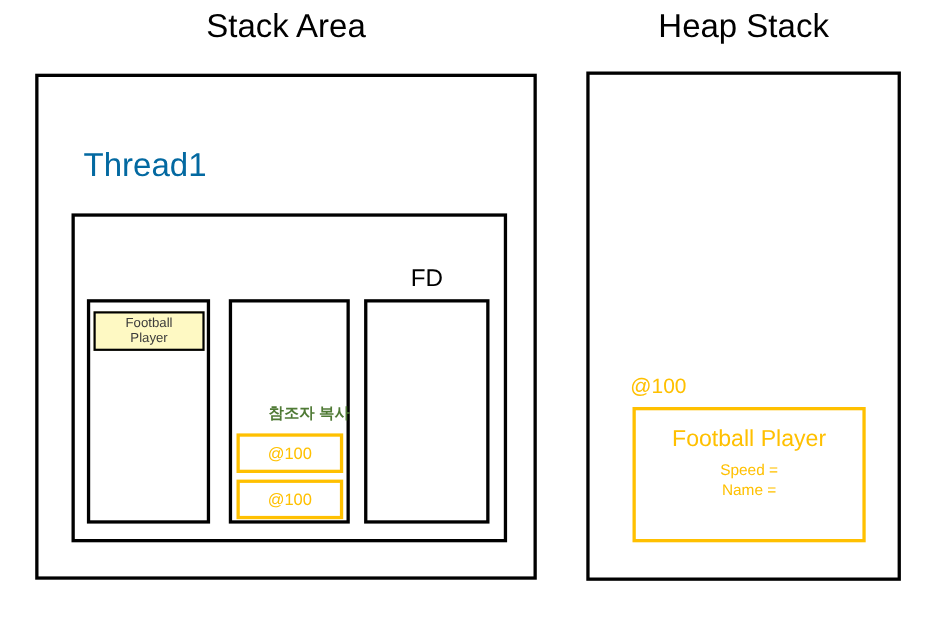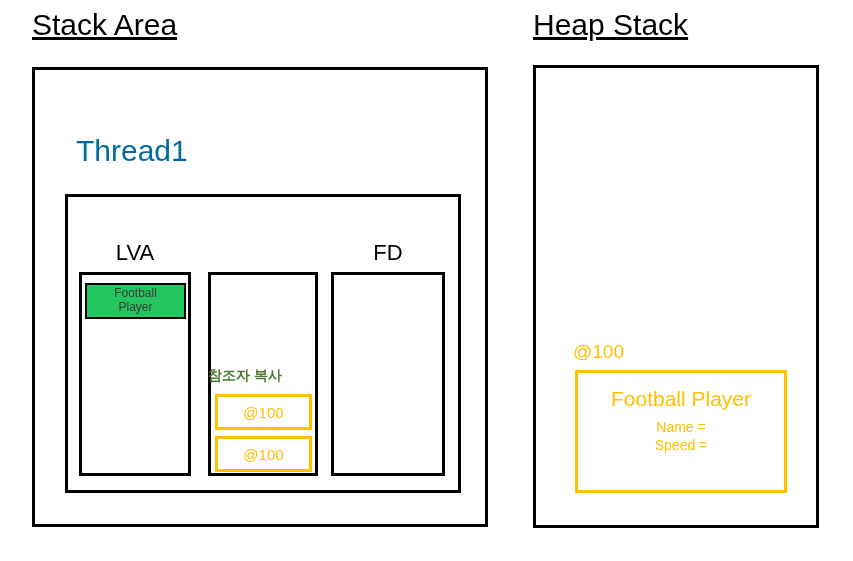--- a/index.html
+++ b/index.html
@@ -23,22 +23,21 @@
   }
 
   
   .area-title {
     position: absolute;
     font-size: 30px;
     font-weight: 400;
     color: #000000;
     line-height: 1;
     white-space: nowrap;
-    text-align: left;
-    text-decoration: underline;
+    text-align: center;
   }
   #stack-area-title {
     left: 32px;
     top: 10px;
     width: 456px;
   }
   #heap-area-title {
     left: 533px;
     top: 10px;
     width: 286px;
@@ -113,40 +112,40 @@
 
   
   #lva-slot {
     position: absolute;
     left: 85px;
     top: 283px;
     width: 101px;
     height: 36px;
     border: 2px solid #000000;
     box-sizing: border-box;
-    background: #22c55e;
+    background: #fef9c3;
     display: flex;
     align-items: center;
     justify-content: center;
   }
   #lva-slot-text {
     font-size: 12px;
     line-height: 1.15;
     text-align: center;
     color: #3b3b3b;
     white-space: pre-line;
   }
 
   
   #os-note {
     position: absolute;
     left: 208px;
     top: 368px;
     width: 110px;
-    text-align: left;
+    text-align: right;
     font-size: 14px;
     font-weight: bold;
     line-height: 1;
     color: #4f7a35;
     white-space: nowrap;
   }
   .ref-box {
     position: absolute;
     left: 215px;
     width: 97px;
@@ -218,21 +217,20 @@
   <div id="stack-area-title" class="area-title">Stack Area</div>
 
   <div id="heap-area-title" class="area-title">Heap Stack</div>
 
   <div id="stack-region" class="region-box"></div>
 
   <div id="thread-label">Thread1</div>
 
   <div id="thread-box"></div>
 
-  <div id="label-lva" class="column-label">LVA</div>
   <div id="label-fd" class="column-label">FD</div>
 
   <div id="column-lva" class="column-box"></div>
   <div id="column-os" class="column-box"></div>
   <div id="column-fd" class="column-box"></div>
 
   <div id="lva-slot">
     <span id="lva-slot-text">Football
 Player</span>
   </div>
@@ -247,18 +245,18 @@
     <span class="ref-box-text">@100</span>
   </div>
 
   <div id="heap-region" class="region-box"></div>
 
   <div id="heap-address">@100</div>
 
   <div id="heap-object">
     <div id="heap-object-title">Football Player</div>
     <div id="heap-object-fields">
+      <span class="heap-field">Speed =</span>
       <span class="heap-field">Name =</span>
-      <span class="heap-field">Speed =</span>
     </div>
   </div>
 
 </div>
 
 </body></html>

